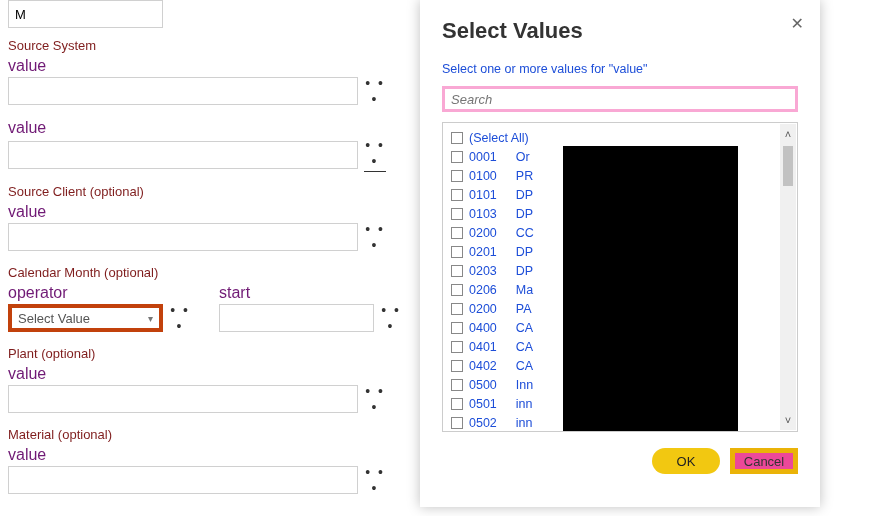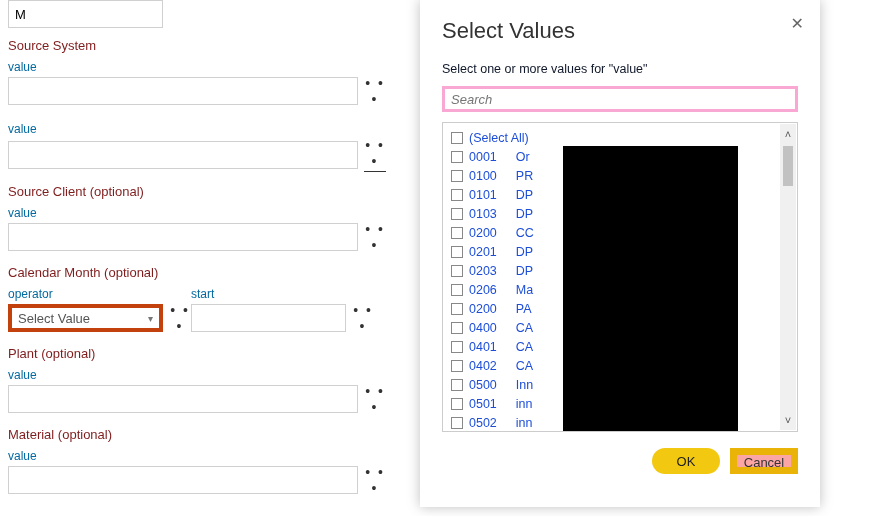--- a/index.html
+++ b/index.html
@@ -1,49 +1,49 @@
 <!DOCTYPE html>
 <html><head>
   <meta charset="utf-8">
   <style>
     * { box-sizing: border-box; margin: 0; padding: 0; font-family: "Segoe UI", Arial, sans-serif; }
     body { width: 888px; height: 516px; position: relative; background: #fff; overflow: hidden; }
     .left-panel { padding: 0 8px; width: 410px; }
     .form-group { margin-bottom: 12px; }
     .field-label { font-size: 13px; color: #7f1d1d; margin-bottom: 4px; display: block; }
-    .sub-label { font-size: 12px; color: #0369a1; margin-bottom: 2px; }
+    .sub-label { font-size: 16px; color: #701a75; margin-bottom: 2px; }
     .input-row { display: flex; align-items: center; gap: 6px; }
     .text-input { height: 28px; border: 1px solid #d0d0d0; background: #fff; padding: 0 6px; font-size: 13px; }
     .text-input.full { width: 350px; }
     .text-input.small { width: 155px; }
     .text-input.top { width: 155px; margin-top: 0; margin-bottom: 10px; }
     .more-btn { font-size: 14px; letter-spacing: 2px; color: #333; cursor: pointer; width: 22px; text-align: center; background: none; border: none; }
-    .two-col { display: flex; }
+    .two-col { display: flex; gap: 28px; }
     .select-box { width: 155px; height: 28px; border: 4px solid #c2410c; display: flex; align-items: center; justify-content: space-between; padding: 0 6px; font-size: 13px; color: #555; cursor: pointer; }
     .chevron { font-size: 10px; color: #777; }
     
     .dialog { position: absolute; left: 420px; top: 0; width: 400px; height: 507px; background: #fff; box-shadow: 0 0 12px rgba(0,0,0,0.25); padding: 18px 22px 14px 22px; }
-    .dialog-title { font-size: 22px; font-weight: 400; color: #333; margin-bottom: 18px; }
+    .dialog-title { font-size: 22px; font-weight: 700; color: #333; margin-bottom: 18px; }
     .close-btn { position: absolute; top: 14px; right: 16px; cursor: pointer; color: #666; font-size: 16px; }
-    .dialog-subtitle { font-size: 12.5px; color: #0f172a; margin-bottom: 10px; }
+    .dialog-subtitle { font-size: 12.5px; color: #1d4ed8; margin-bottom: 10px; }
     .search-input { width: 100%; height: 26px; border: 3px solid #f9a8d4; padding: 0 6px; font-size: 13px; font-style: italic; color: #aaa; margin-bottom: 10px; }
     .values-box { border: 1px solid #ccc; height: 310px; position: relative; overflow: hidden; }
     .values-list { padding: 6px 8px; }
     .value-item { display: flex; align-items: center; font-size: 12.5px; color: #1d4ed8; height: 18px; margin-bottom: 1px; }
     .checkbox { width: 12px; height: 12px; border: 1px solid #888; margin-right: 6px; flex-shrink: 0; }
     .value-label { white-space: nowrap; }
     .value-code { margin-right: 19px; text-align: center; }
     .redact { position: absolute; background: #000; left: 120px; top: 23px; width: 175px; height: 290px; }
     .scrollbar { position: absolute; right: 1px; top: 1px; width: 16px; height: calc(100% - 2px); background: #f0f0f0; display: flex; flex-direction: column; align-items: center; justify-content: space-between; padding: 4px 0; }
     .scroll-arrow { font-size: 11px; color: #555; cursor: pointer; }
     .scroll-thumb { width: 10px; height: 40px; background: #c2c2c2; position: absolute; top: 22px; }
     .dialog-buttons { display: flex; justify-content: flex-end; gap: 10px; margin-top: 16px; }
     .btn { width: 68px; height: 26px; font-size: 13px; border: none; cursor: pointer; }
     .btn-ok { background: #f2c811; color: #222; border-radius: 13px; }
-    .btn-cancel { background: #fca5a5; border: 7px solid #eab308; color: #333; }
+    .btn-cancel { background: #ec4899; border: 5px solid #eab308; color: #333; }
   </style>
 </head>
 <body>
 
 <div class="left-panel">
   <input class="text-input top" value="M" style="">
 
   <div class="form-group">
     <span class="field-label">Source System</span>
     <span class="sub-label">value</span>

